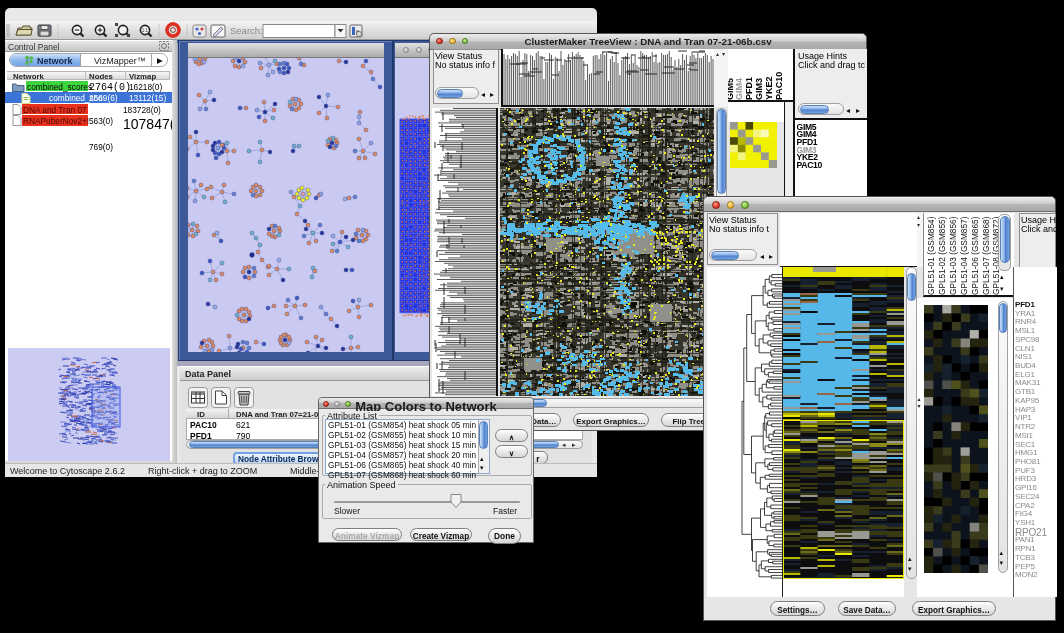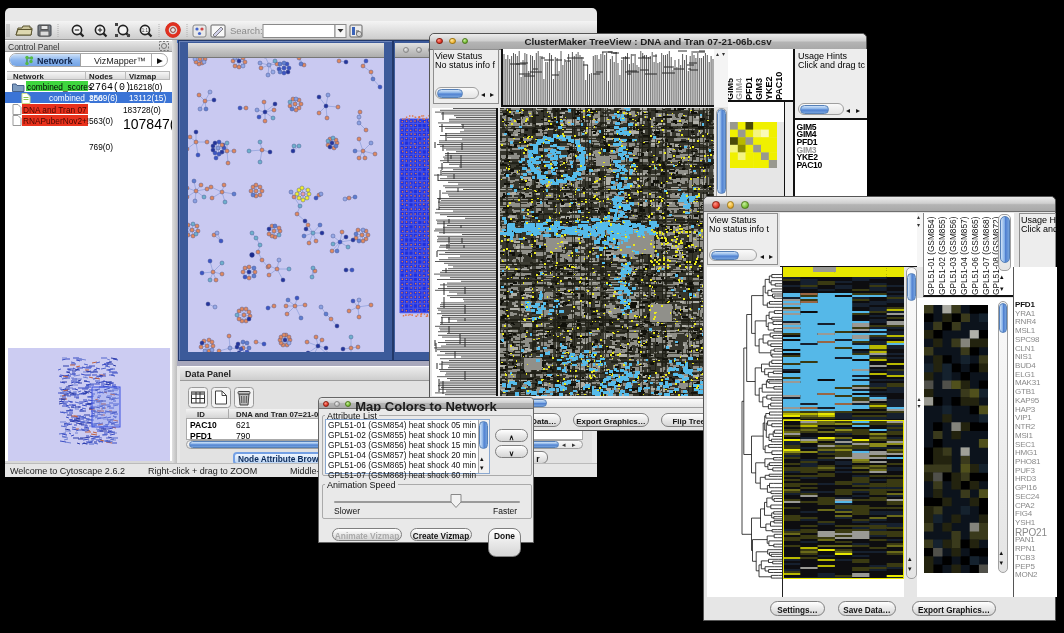--- a/index.html
+++ b/index.html
@@ -854,13 +854,13 @@
     <div class="abs" style="left:3px;top:86px;width:210px;height:35px;border:1px solid #aaa;border-radius:2px;"></div>
     <div class="abs" style="left:6px;top:81.5px;font-size:9px;white-space:nowrap;background:#e9e9e9;padding:0 2px;color:#111;">Animation Speed</div>
     <div class="abs" style="left:15px;top:102.5px;width:186px;height:2.5px;background:#9a9a9a;border-radius:2px;"></div>
     <svg class="abs" width="14" height="16" style="left:130px;top:95px">
       <path d="M2 1.5 L12 1.5 L12 9 L7 14.5 L2 9 Z" fill="#f2f2f2" stroke="#888"></path>
     </svg>
     <div class="abs" style="left:15px;top:107.5px;font-size:8.5px;white-space:nowrap;color:#111;">Slower</div>
     <div class="abs" style="left:174px;top:107.5px;font-size:8.5px;white-space:nowrap;color:#111;">Faster</div>
     <div class="btn" style="left:13px;top:130px;width:70px;height:13px;font-size:8.4px;padding-top:2px;border-radius:8px;color:#aaa;">Animate Vizmap</div>
     <div class="btn" style="left:91px;top:130px;width:62px;height:13px;font-size:8.2px;padding-top:2.5px;border-radius:8px;">Create Vizmap</div>
-    <div class="btn" style="left:169px;top:130px;width:33px;height:29px;font-size:8.4px;padding-top:2px;border-radius:8px;">Done</div>
+    <div class="btn" style="left:169px;top:130px;width:33px;height:16px;font-size:8.4px;padding-top:2px;border-radius:8px;">Done</div>
   </div>
 </body></html>

